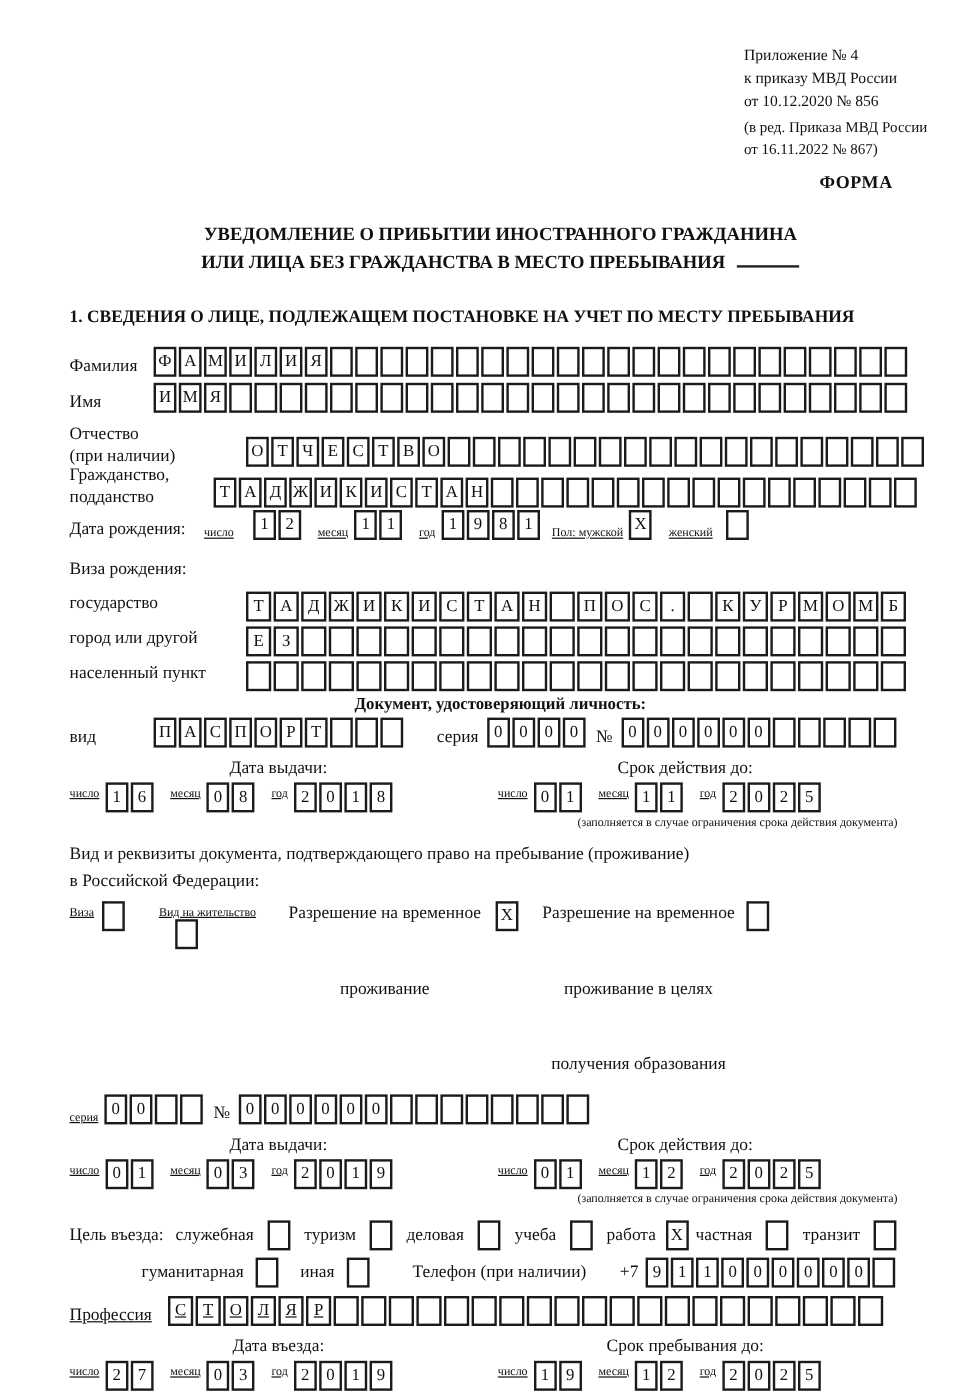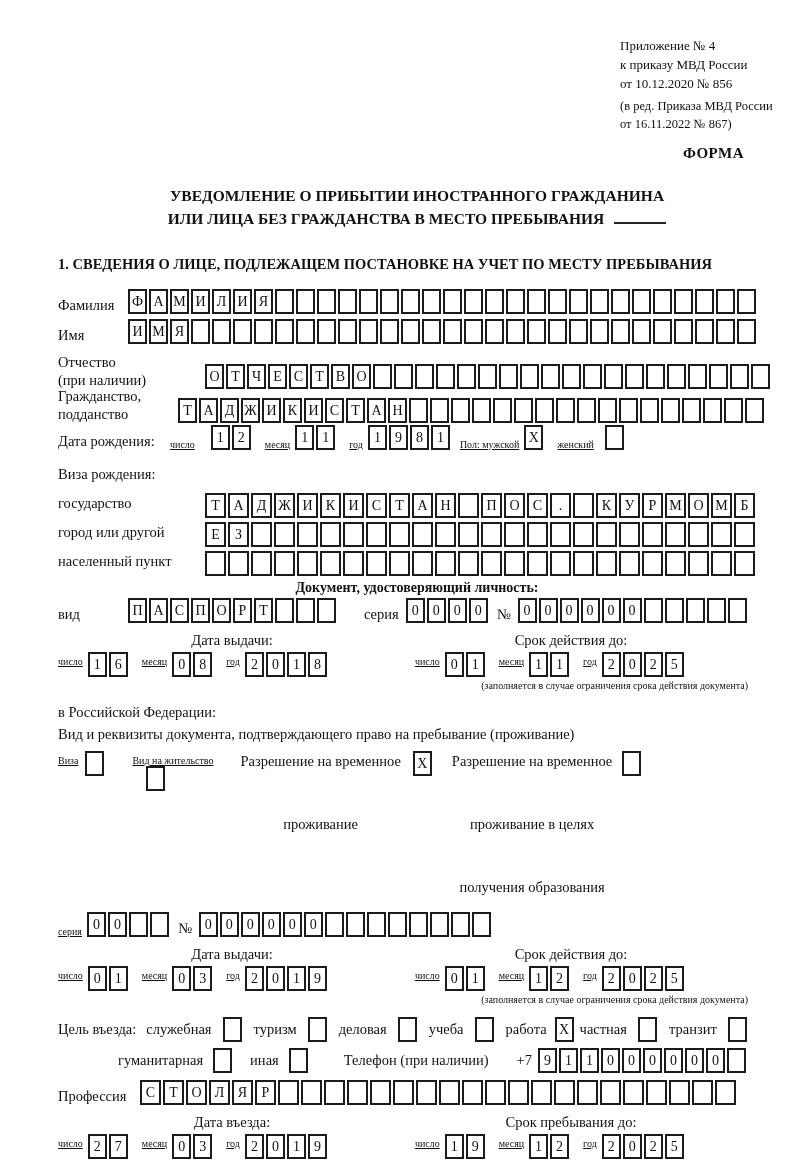--- a/index.html
+++ b/index.html
@@ -416,22 +416,22 @@
     <span class="cells">
         <span class="cell">2</span>
         <span class="cell">0</span>
         <span class="cell">2</span>
         <span class="cell">5</span>
       </span>
   </div>
   <div class="note right">(заполняется в случае ограничения срока действия документа)</div>
 
   <div class="intro">
+    <div>Вид и реквизиты документа, подтверждающего право на пребывание (проживание)</div>
     <div>в Российской Федерации:</div>
-    <div>Вид и реквизиты документа, подтверждающего право на пребывание (проживание)</div>
   </div>
 
   <div class="res-types">
     <span class="pair">
       <span class="dw">Виза</span>
       <span class="cell cb" style="margin-left:2px;"></span>
     </span>
     <span class="pair" style="margin-left:26px;flex-direction:column;">
       <span class="dw">Вид на жительство</span>
       <span class="cell cb" style="margin-left:14px;"></span>
@@ -568,21 +568,21 @@
         <span class="cell">0</span>
         <span class="cell">0</span>
         <span class="cell">0</span>
         <span class="cell">0</span>
         <span class="cell">0</span>
         <span class="cell">0</span>
         <span class="cell"></span>
       </span>
   </div>
 
-  <div class="frow" style="margin-top:7px;">
+  <div class="frow" style="margin-top:7px;text-decoration:underline;">
     <span class="lbl" style="width:82px;">Профессия</span>
     <span class="cells">
         <span class="cell w">С</span>
         <span class="cell w">Т</span>
         <span class="cell w">О</span>
         <span class="cell w">Л</span>
         <span class="cell w">Я</span>
         <span class="cell w">Р</span>
         <span class="cell w"></span>
         <span class="cell w"></span>

